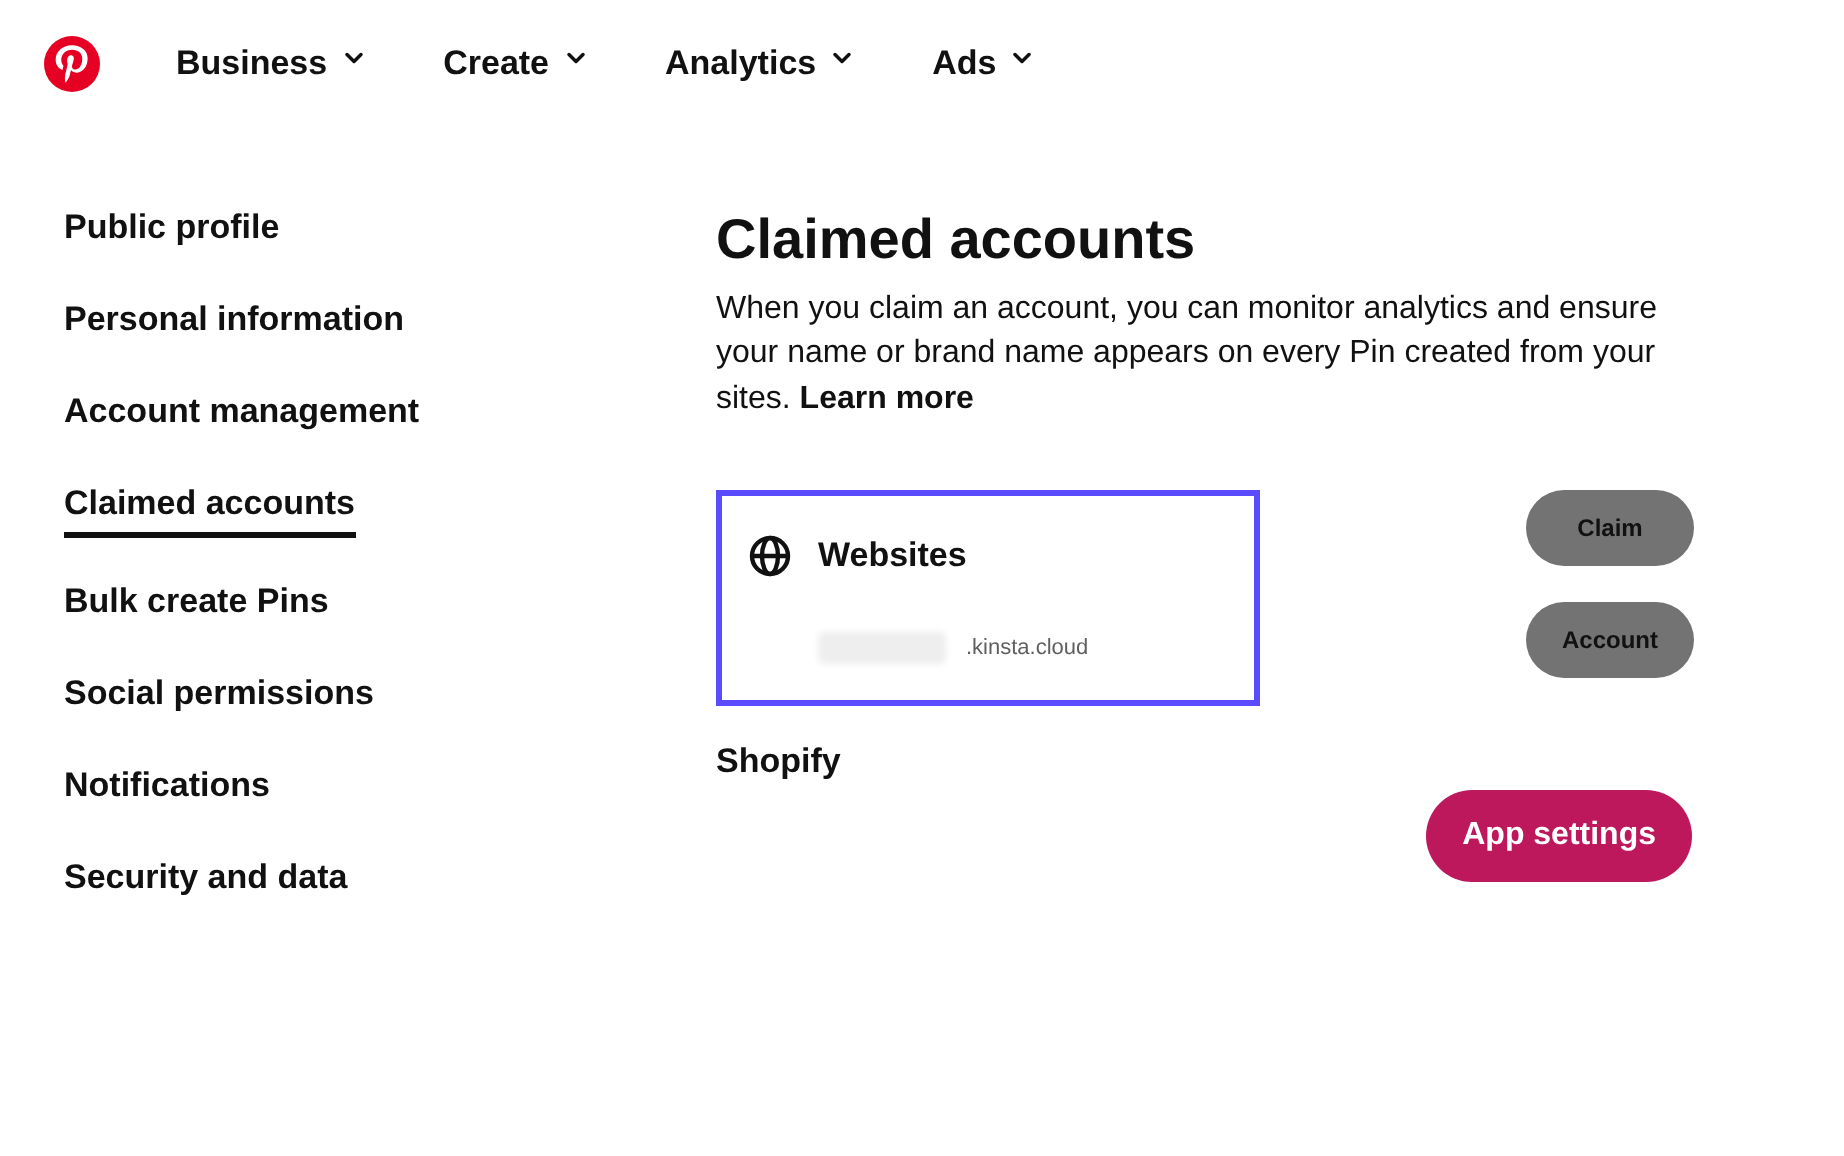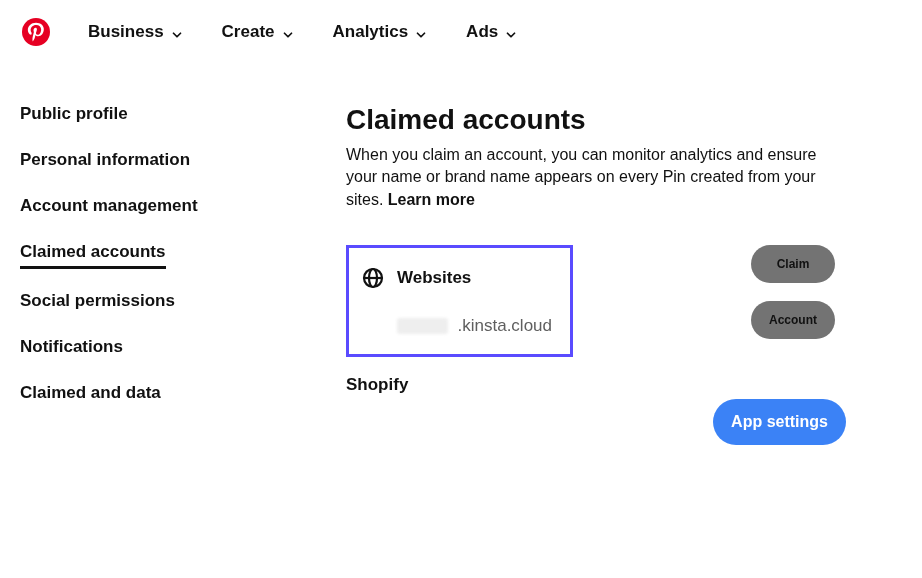--- a/index.html
+++ b/index.html
@@ -20,30 +20,30 @@
 .logo {
   width: 28px;
   height: 28px;
   display: inline-flex;
   align-items: center;
   justify-content: center;
 }
 .logo svg { width: 28px; height: 28px; }
 .nav-item {
   display: inline-flex;
-  align-items: flex-end;
+  align-items: flex-start;
   gap: 6px;
   font-weight: 700;
   font-size: 17px;
   cursor: pointer;
 }
 .chevron { width: 14px; height: 14px; }
 .content {
   display: flex;
-  padding: 48px 20px 0 20px;
+  padding: 48px 20px 0 32px;
 }
 .sidebar {
   width: 300px;
   display: flex;
   flex-direction: column;
   gap: 22px;
 }
 .sidebar-item {
   font-weight: 700;
   font-size: 17px;
@@ -75,21 +75,21 @@
   font-weight: 700;
   cursor: pointer;
   margin-top: 18px;
 }
 .websites-block {
   border: 3px solid #5a4bff;
   padding: 18px 18px 18px 12px;
   display: flex;
   flex-direction: column;
   gap: 26px;
-  width: 227px;
+  width: 272px;
   margin-bottom: 18px;
 }
 .websites-header {
   display: flex;
   align-items: center;
   gap: 12px;
 }
 .globe-icon { width: 24px; height: 24px; }
 .websites-title {
   font-weight: 700;
@@ -103,21 +103,21 @@
 }
 .website-blur {
   width: 64px;
   height: 16px;
   background: #eee;
   filter: blur(1.5px);
   border-radius: 3px;
 }
 .website-domain {
   color: #5f5f5f;
-  font-size: 17px;
+  font-size: 11px;
 }
 .websites-row {
   position: relative;
 }
 .side-buttons {
   position: absolute;
   left: 405px;
   top: 0;
   display: flex;
   flex-direction: column;
@@ -146,21 +146,21 @@
 .shopify-desc {
   font-size: 14px;
   color: #333;
   line-height: 1.4;
   max-width: 340px;
 }
 .app-settings-btn {
   position: absolute;
   right: 36px;
   top: 24px;
-  background: #3b82f6;
+  background: #be185d;
   color: #fff;
   border: none;
   border-radius: 24px;
   padding: 14px 18px;
   font-size: 16px;
   font-weight: 700;
   cursor: pointer;
 }
 </style>
 </head>
@@ -198,23 +198,24 @@
       </svg>
   </span>
 </div>
 
 <div class="content">
   <div class="sidebar">
     <div class="sidebar-item">Public profile</div>
     <div class="sidebar-item">Personal information</div>
     <div class="sidebar-item">Account management</div>
     <div class="sidebar-item active">Claimed accounts</div>
+    <div class="sidebar-item">Bulk create Pins</div>
     <div class="sidebar-item">Social permissions</div>
     <div class="sidebar-item">Notifications</div>
-    <div class="sidebar-item">Claimed and data</div>
+    <div class="sidebar-item">Security and data</div>
   </div>
 
   <div class="main">
     <h1 class="page-title">Claimed accounts</h1>
     <p class="page-desc">
       <span>When you claim an account, you can monitor analytics and ensure your name or brand name appears on every Pin created from your sites. </span><span class="learn-more">Learn more</span>
     </p>
 
     <div class="websites-row">
       <div class="websites-block">

